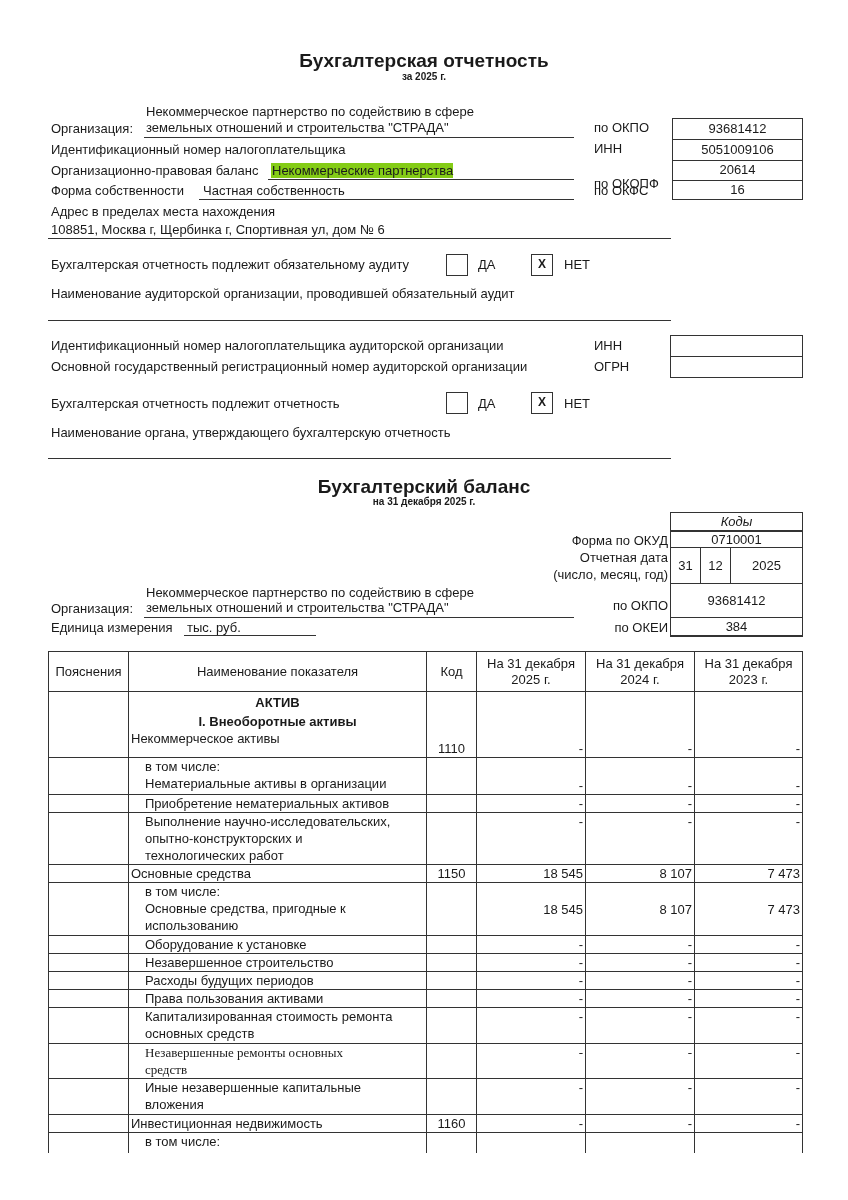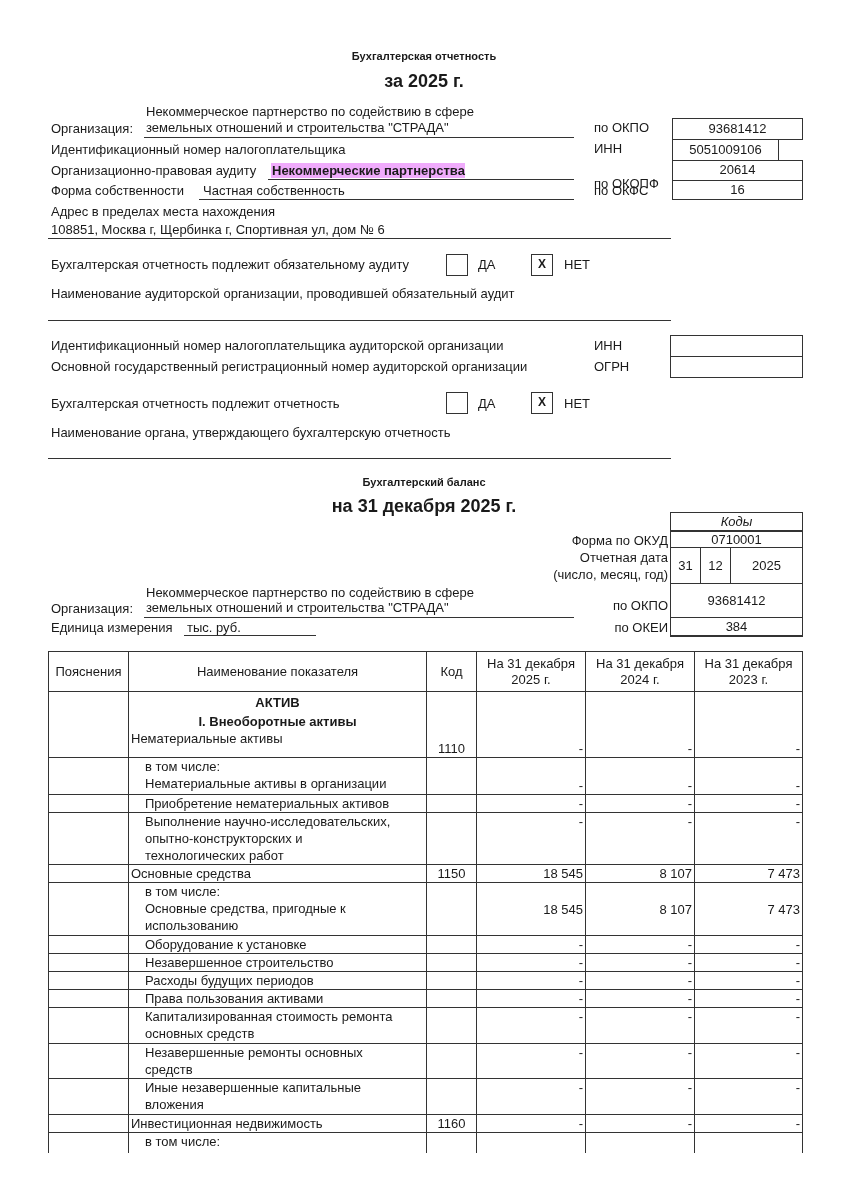--- a/index.html
+++ b/index.html
@@ -1,20 +1,20 @@
 <!DOCTYPE html>
 <html><head>
 <meta charset="utf-8">
 <style>
   html, body { margin:0; padding:0; background:#ffffff; }
   body { width:848px; height:1200px; position:relative; overflow:hidden;
          font-family:"Liberation Sans", "DejaVu Sans", sans-serif; color:#1a1a1a; font-size:13px; }
   .abs { position:absolute; white-space:nowrap; }
-  .title { font-weight:bold; font-size:11px; text-align:center; left:0; width:848px; }
-  .subtitle { font-weight:bold; font-size:18px; text-align:center; left:0; width:848px; }
+  .title { font-weight:bold; font-size:19px; text-align:center; left:0; width:848px; }
+  .subtitle { font-weight:bold; font-size:10px; text-align:center; left:0; width:848px; }
   .uline { position:absolute; border-bottom:1.5px solid #333; height:0; }
   .codebox { position:absolute; border:1.5px solid #333; box-sizing:border-box; text-align:center; font-size:13px; }
   .chk { position:absolute; width:22px; height:22px; border:1.5px solid #333; box-sizing:border-box; text-align:center; font-size:12px; font-weight:bold; line-height:19px; }
   .codes { position:absolute; left:670px; top:512px; width:133px; }
   .codes table { border-collapse:collapse; width:100%; }
   .codes td { border:1.5px solid #333; text-align:center; font-size:13px; padding:0; }
   .bal { position:absolute; left:48px; top:651px; border-collapse:collapse; table-layout:fixed; }
   .bal td, .bal th { border:1.5px solid #333; font-size:13px; font-weight:normal; padding:0 2px; vertical-align:top; line-height:17px; }
   .bal th { text-align:center; vertical-align:middle; line-height:16px; }
   .num { text-align:right; }
@@ -29,39 +29,39 @@
 <div class="abs title" style="top:50px;">Бухгалтерская отчетность</div>
 <div class="abs subtitle" style="top:71px;">за 2025 г.</div>
 
 <div class="abs" style="left:146px; top:104px;">Некоммерческое партнерство по содействию в сфере</div>
 <div class="abs" style="left:51px; top:121px;">Организация:</div>
 <div class="abs" style="left:146px; top:120px;">земельных отношений и строительства "СТРАДА"</div>
 <div class="uline" style="left:144px; top:137px; width:430px;"></div>
 
 <div class="abs" style="left:51px; top:142px;">Идентификационный номер налогоплательщика</div>
 
-<div class="abs" style="left:51px; top:163px;">Организационно-правовая аудиту</div>
-<div class="abs" style="left:271px; top:163px; background:#f0abfc; padding-left:1px;font-weight:bold;">Некоммерческие партнерства</div>
+<div class="abs" style="left:51px; top:163px;">Организационно-правовая баланс</div>
+<div class="abs" style="left:271px; top:163px; background:#84cc16; padding-left:1px;">Некоммерческие партнерства</div>
 <div class="uline" style="left:268px; top:179px; width:306px;"></div>
 
 <div class="abs" style="left:51px; top:183px;">Форма собственности</div>
 <div class="abs" style="left:203px; top:183px;">Частная собственность</div>
 <div class="uline" style="left:199px; top:199px; width:375px;"></div>
 
 <div class="abs" style="left:51px; top:204px;">Адрес в пределах места нахождения</div>
 <div class="abs" style="left:51px; top:222px;">108851, Москва г, Щербинка г, Спортивная ул, дом № 6</div>
 <div class="uline" style="left:48px; top:238px; width:623px;"></div>
 
 <div class="abs" style="left:594px; top:120px;">по ОКПО</div>
 <div class="abs" style="left:594px; top:141px;">ИНН</div>
 <div class="abs" style="left:594px; top:176px;">по ОКОПФ</div>
 <div class="abs" style="left:594px; top:183px;">по ОКФС</div>
 
 <div class="codebox" style="left:672px; top:118px; width:131px; height:22px; line-height:19px;">93681412</div>
-<div class="codebox" style="left:672px; top:139px; width:107px; height:22px; line-height:19px;">5051009106</div>
+<div class="codebox" style="left:672px; top:139px; width:131px; height:22px; line-height:19px;">5051009106</div>
 <div class="codebox" style="left:672px; top:160px; width:131px; height:21px; line-height:18px;">20614</div>
 <div class="codebox" style="left:672px; top:180px; width:131px; height:20px; line-height:18px;">16</div>
 
 <div class="abs" style="left:51px; top:257px;">Бухгалтерская отчетность подлежит обязательному аудиту</div>
 <div class="chk" style="left:446px; top:254px;"></div>
 <div class="abs" style="left:478px; top:257px;">ДА</div>
 <div class="chk" style="left:531px; top:254px;">X</div>
 <div class="abs" style="left:564px; top:257px;">НЕТ</div>
 
 <div class="abs" style="left:51px; top:286px;">Наименование аудиторской организации, проводившей обязательный аудит</div>
@@ -140,21 +140,21 @@
     <th style="white-space:normal; padding:0 8px;">На 31 декабря 2025 г.</th>
     <th style="white-space:normal; padding:0 8px;">На 31 декабря 2024 г.</th>
     <th style="white-space:normal; padding:0 8px;">На 31 декабря 2023 г.</th>
   </tr>
 
   <tr style="height:66px;">
     <td></td>
     <td style="padding:0 2px;">
       <div class="sec" style="margin-top:2px;">АКТИВ</div>
       <div class="sec" style="margin-top:2px;">I. Внеоборотные активы</div>
-      <div>Нематериальные активы</div>
+      <div>Некоммерческое активы</div>
     </td>
     <td class="code" style="vertical-align:bottom;">1110</td>
     <td class="num" style="vertical-align:bottom;">-</td>
     <td class="num" style="vertical-align:bottom;">-</td>
     <td class="num" style="vertical-align:bottom;">-</td>
   </tr>
 
   <tr style="height:37px;">
     <td></td>
     <td class="ind">
@@ -240,21 +240,21 @@
   </tr>
 
   <tr style="height:36px;">
     <td></td>
     <td class="ind" style="white-space:normal;">Капитализированная стоимость ремонта основных средств</td>
     <td class="code"></td>
     <td class="num">-</td>
     <td class="num">-</td>
     <td class="num">-</td>
   </tr>
-  <tr style="height:18px;">
+  <tr style="height:18px;font-family:Liberation Serif, serif;">
     <td></td>
     <td class="ind" style="white-space:normal; padding-right:40px;">Незавершенные ремонты основных средств</td>
     <td class="code"></td>
     <td class="num">-</td>
     <td class="num">-</td>
     <td class="num">-</td>
   </tr>
   <tr style="height:36px;">
     <td></td>
     <td class="ind" style="white-space:normal; padding-right:40px;">Иные незавершенные капитальные вложения</td>

